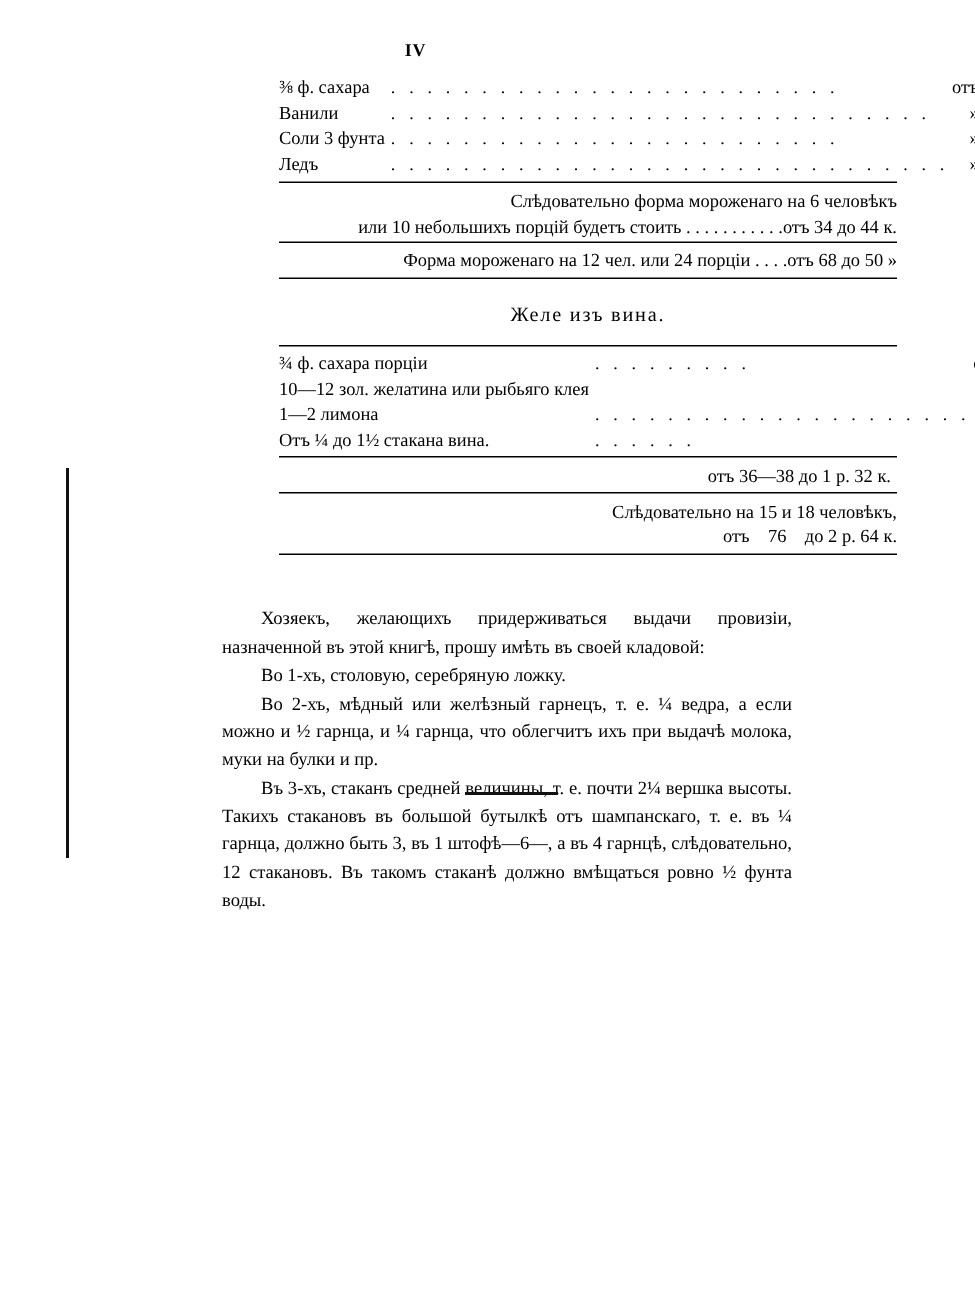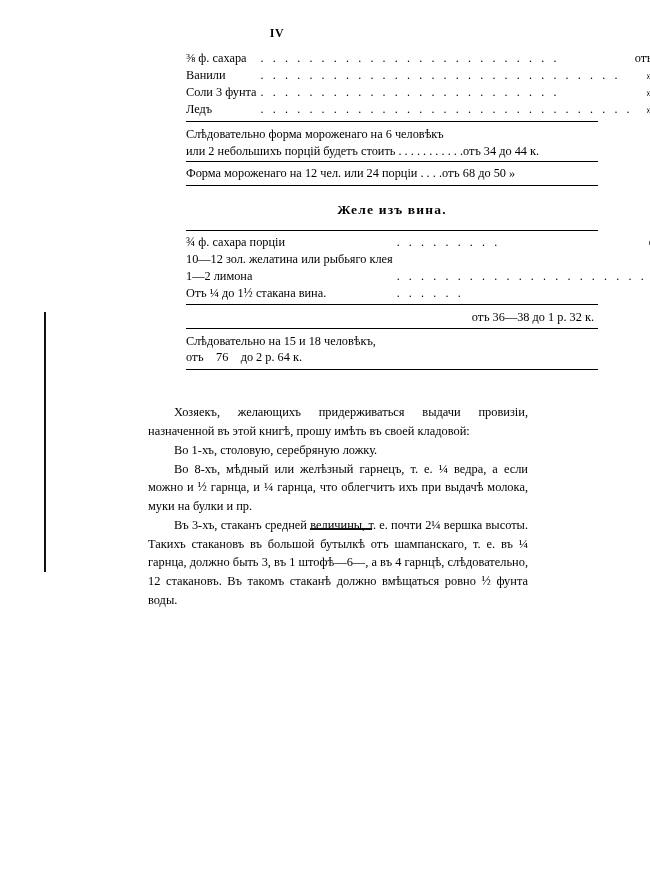--- a/index.html
+++ b/index.html
@@ -92,31 +92,31 @@
     margin: 2px 0 3px 0;
   }
   .note-block {
     font-size: 12.3px;
     line-height: 1.35;
     margin: 3px 0 2px 0;
   }
   .note-row {
     display: flex;
     align-items: baseline;
-    justify-content: flex-start;
+    justify-content: flex-end;
   }
   .note-row .t {
     white-space: nowrap;
   }
   .note-row .v {
     white-space: nowrap;
   }
   .section-title {
     text-align: center;
-    font-weight: bold;
+    font-weight: normal;
     font-size: 13.5px;
     letter-spacing: 1.2px;
     margin: 16px 0 12px 0;
   }
   .sum-row {
     display: flex;
     justify-content: flex-end;
     font-size: 12.3px;
     padding-top: 2px;
   }
@@ -195,21 +195,21 @@
     </tbody>
       </table>
 
     <hr class="hr-full">
 
     <div class="note-block">
       <div class="note-row">
         <span class="t">Слѣдовательно форма мороженаго на 6 человѣкъ</span>
       </div>
       <div class="note-row">
-        <span class="t"><span>или 2 небольшихъ порцій будетъ стоить</span>&nbsp;.&nbsp;.&nbsp;.&nbsp;.&nbsp;.&nbsp;.&nbsp;.&nbsp;.&nbsp;.&nbsp;.&nbsp;.</span>
+        <span class="t"><span>или 10 небольшихъ порцій будетъ стоить</span>&nbsp;.&nbsp;.&nbsp;.&nbsp;.&nbsp;.&nbsp;.&nbsp;.&nbsp;.&nbsp;.&nbsp;.&nbsp;.</span>
         <span class="v">отъ 34 до 44 к.</span>
       </div>
     </div>
 
     <hr class="hr-thin">
 
     <div class="note-block">
       <div class="note-row">
         <span class="t"><span>Форма мороженаго на 12 чел. или 24 порціи</span>&nbsp;.&nbsp;.&nbsp;.&nbsp;.</span>
         <span class="v">отъ 68 до 50 »</span>
@@ -278,19 +278,19 @@
       </div>
     </div>
 
     <hr class="hr-full">
 
   </div>
 
   <div class="prose">
     <p>Хозяекъ, желающихъ придерживаться выдачи провизіи, назначенной въ этой книгѣ, прошу имѣть въ своей кладовой:</p>
     <p>Во 1-хъ, столовую, серебряную ложку.</p>
-    <p>Во 8-хъ, мѣдный или желѣзный гарнецъ, т. е. ¼ ведра, а если можно и ½ гарнца, и ¼ гарнца, что облегчитъ ихъ при выдачѣ молока, муки на булки и пр.</p>
+    <p>Во 2-хъ, мѣдный или желѣзный гарнецъ, т. е. ¼ ведра, а если можно и ½ гарнца, и ¼ гарнца, что облегчитъ ихъ при выдачѣ молока, муки на булки и пр.</p>
     <p>Въ 3-хъ, стаканъ средней величины, т. е. почти 2¼ вершка высоты. Такихъ стакановъ въ большой бутылкѣ отъ шампанскаго, т. е. въ ¼ гарнца, должно быть 3, въ 1 штофѣ—6—, а въ 4 гарнцѣ, слѣдовательно, 12 стакановъ. Въ такомъ стаканѣ должно вмѣщаться ровно ½ фунта воды.</p>
   </div>
 
   <div class="divider"></div>
 
 </div>
 
 </body></html>

